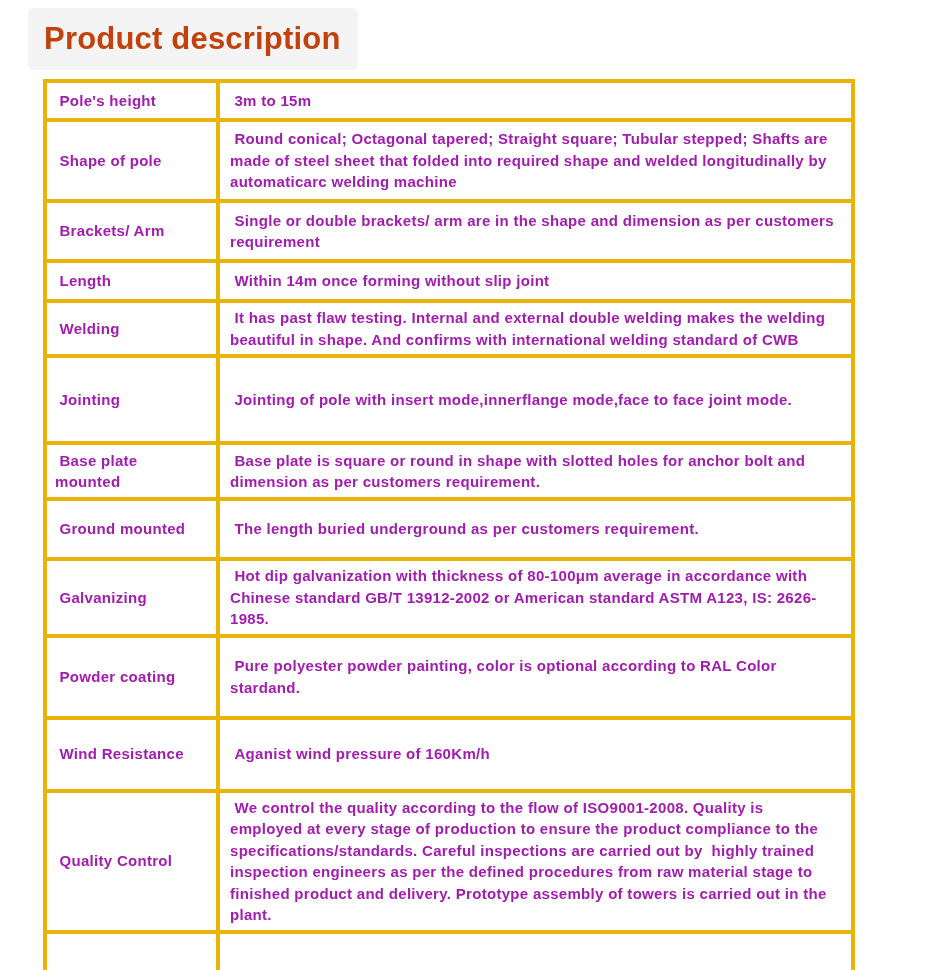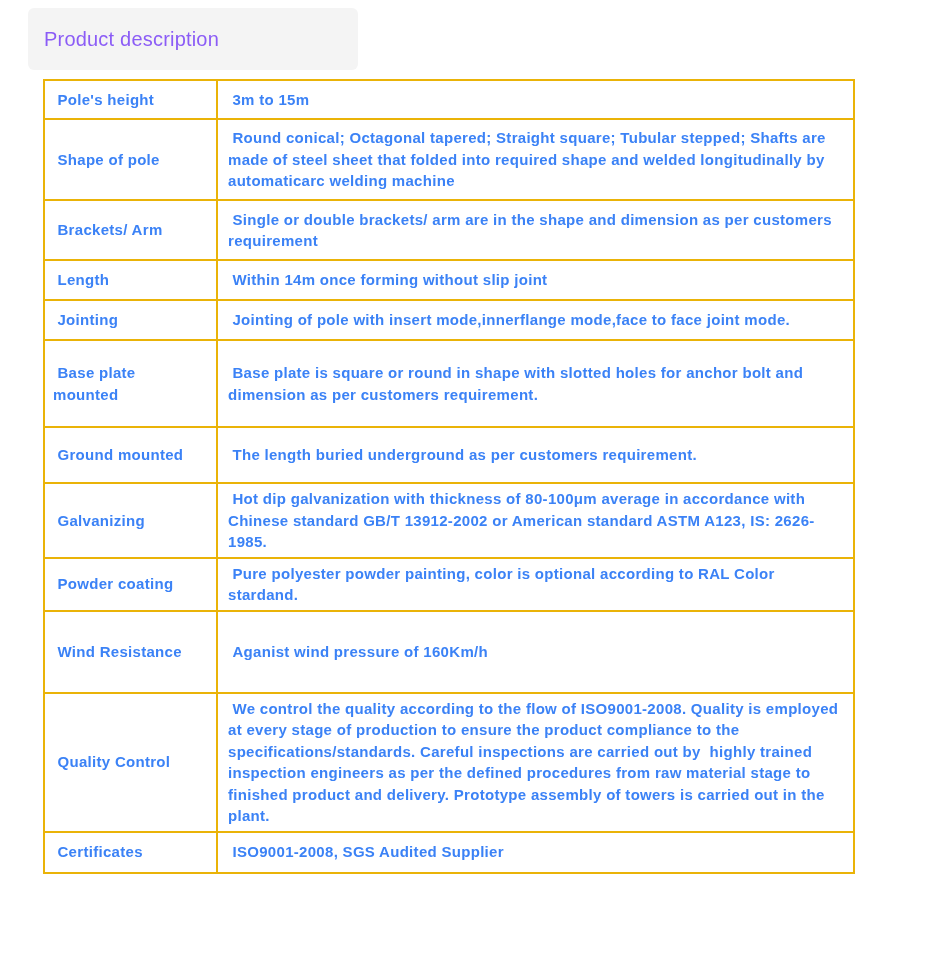--- a/index.html
+++ b/index.html
@@ -21,40 +21,40 @@
     left: 28px;
     top: 8px;
     width: 330px;
     height: 62px;
     background: #f4f4f4;
     border-radius: 6px;
     display: flex;
     align-items: center;
   }
   .title {
-    font-size: 20px;
-    font-weight: 400;
-    color: #8b5cf6;
+    font-size: 31px;
+    font-weight: 700;
+    color: #c2410c;
     padding-left: 16px;
     letter-spacing: 0.2px;
     white-space: pre;
   }
   .spec-table {
     position: absolute;
     left: 43px;
     top: 79px;
     width: 812px;
     border-collapse: collapse;
     table-layout: fixed;
   }
   .spec-table td {
-    border: 2px solid #eab308;
+    border: 4px solid #eab308;
     font-size: 15px;
     font-weight: 700;
-    color: #3b82f6;
+    color: #a21caf;
     letter-spacing: 0.3px;
     line-height: 21.5px;
     vertical-align: middle;
     white-space: pre-wrap;
     overflow: hidden;
   }
   .label-cell {
     width: 173px;
     padding: 4px 6px 4px 8px;
   }
@@ -98,20 +98,24 @@
         </tr>
         <tr>
           <td class="label-cell"> Brackets/ Arm</td>
           <td class="value-cell"> Single or double brackets/ arm are in the shape and dimension as per customers requirement</td>
         </tr>
         <tr>
           <td class="label-cell"> Length</td>
           <td class="value-cell"> Within 14m once forming without slip joint</td>
         </tr>
         <tr>
+          <td class="label-cell"> Welding</td>
+          <td class="value-cell"> It has past flaw testing. Internal and external double welding makes the welding beautiful in shape. And confirms with international welding standard of CWB</td>
+        </tr>
+        <tr>
           <td class="label-cell"> Jointing</td>
           <td class="value-cell"> Jointing of pole with insert mode,innerflange mode,face to face joint mode.</td>
         </tr>
         <tr>
           <td class="label-cell"> Base plate
 mounted</td>
           <td class="value-cell"> Base plate is square or round in shape with slotted holes for anchor bolt and dimension as per customers requirement.</td>
         </tr>
         <tr>
           <td class="label-cell"> Ground mounted</td>

